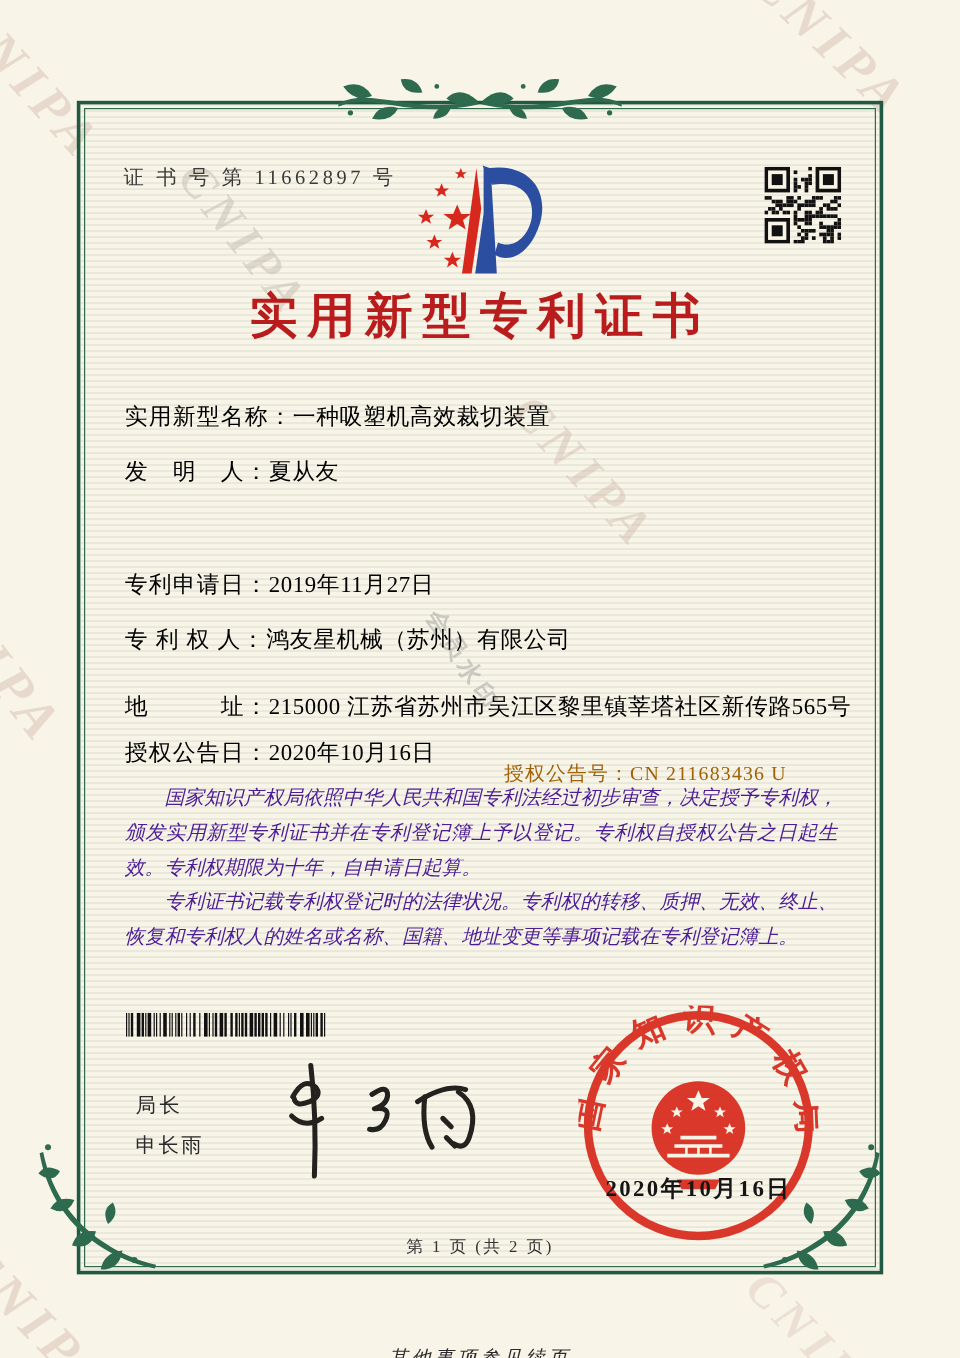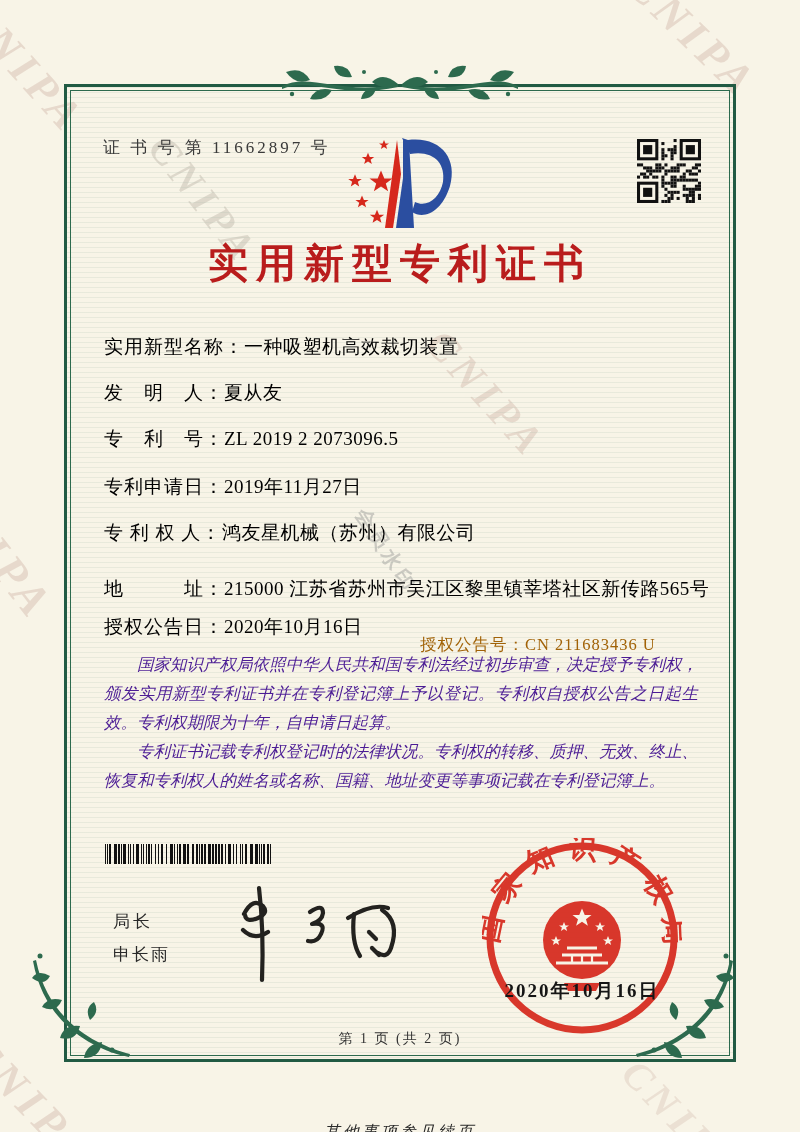--- a/index.html
+++ b/index.html
@@ -268,23 +268,20 @@
     </svg>
 
   <h1 class="title">实用新型专利证书</h1>
 
   <div class="frow" style="top:334px;">
     <span class="lab">实用新型名称：</span><span class="val">一种吸塑机高效裁切装置</span>
   </div>
   <div class="frow" style="top:380px;">
     <span class="lab">发　明　人：</span><span class="val">夏从友</span>
   </div>
-  <div class="frow" style="top:426px;">
-    <span class="lab">专　利　号：</span><span class="val">ZL 2019 2 2073096.5</span>
-  </div>
   <div class="frow" style="top:474px;">
     <span class="lab">专利申请日：</span><span class="val">2019年11月27日</span>
   </div>
   <div class="frow" style="top:520px;">
     <span class="lab">专 利 权 人：</span><span class="val">鸿友星机械（苏州）有限公司</span>
   </div>
   <div class="frow" style="top:576px;">
     <span class="lab">地　　　址：</span><span class="val">215000 江苏省苏州市吴江区黎里镇莘塔社区新传路565号</span>
   </div>
   <div class="frow" style="top:614px;">

